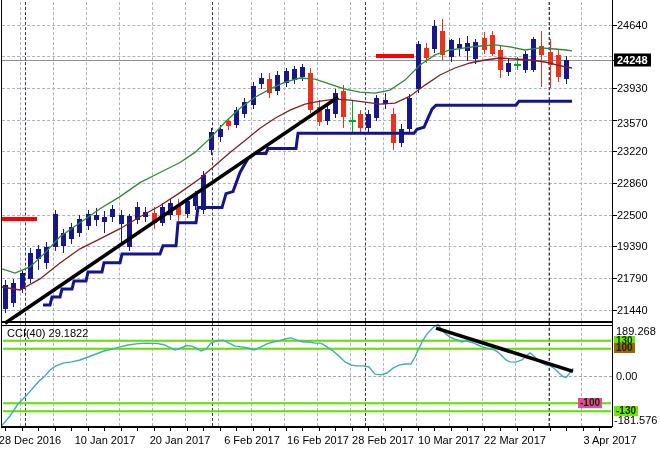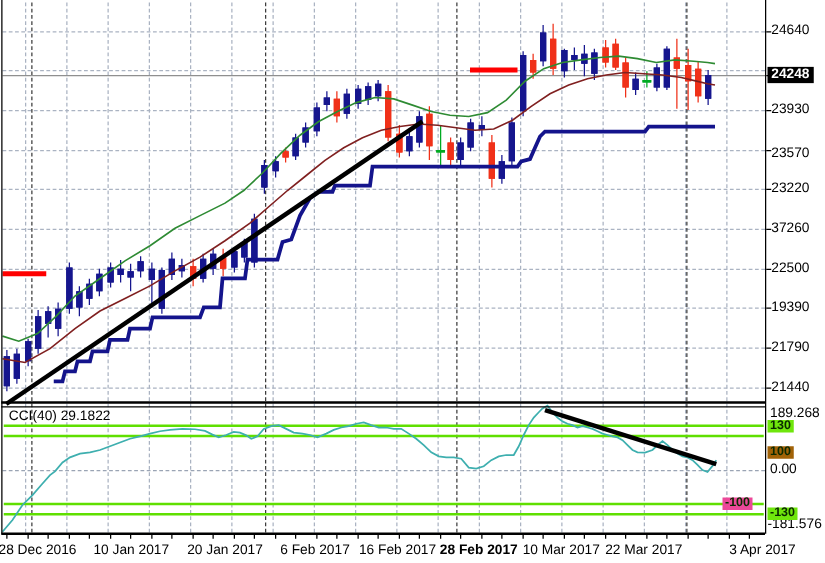--- a/index.html
+++ b/index.html
@@ -239,36 +239,36 @@
   <div id="price-axis">
       <div class="abs axtick" style="left: 613px; top: 25px;"></div>
       <div class="abs axlabel " style="left: 617px; top: 25.1556px;">24640</div>
       <div class="abs axtick" style="left: 613px; top: 88px;"></div>
       <div class="abs axlabel " style="left: 617px; top: 88.2667px;">23930</div>
       <div class="abs axtick" style="left: 613px; top: 120px;"></div>
       <div class="abs axlabel " style="left: 617px; top: 123px;">23570</div>
       <div class="abs axtick" style="left: 613px; top: 151px;"></div>
       <div class="abs axlabel " style="left: 617px; top: 151.378px;">23220</div>
       <div class="abs axtick" style="left: 613px; top: 183px;"></div>
-      <div class="abs axlabel " style="left: 617px; top: 183.378px;">37260</div>
+      <div class="abs axlabel " style="left: 617px; top: 183.378px;">22860</div>
       <div class="abs axtick" style="left: 613px; top: 215px;"></div>
       <div class="abs axlabel " style="left: 617px; top: 215.378px;">22500</div>
       <div class="abs axtick" style="left: 613px; top: 246px;"></div>
       <div class="abs axlabel " style="left: 617px; top: 246.489px;">19390</div>
       <div class="abs axtick" style="left: 613px; top: 278px;"></div>
       <div class="abs axlabel " style="left: 617px; top: 278.489px;">21790</div>
       <div class="abs axtick" style="left: 613px; top: 310px;"></div>
       <div class="abs axlabel " style="left: 617px; top: 309.6px;">21440</div>
       <div class="abs axtick" style="left: 613px; top: 60px;"></div>
       <div class="abs axlabel curlabel" style="left: 614px; top: 60px;">24248</div>
       <div class="abs axlabel " style="left: 616px; top: 331px;">189.268</div>
       <div class="abs axlabel " style="left: 616px; top: 376px;">0.00</div>
       <div class="abs axlabel " style="left: 614px; top: 420px;">-181.576</div>
       <div class="abs axlabel lvllabel" style="left: 614px; top: 340.64px; background: rgb(111, 230, 12);">130</div>
-      <div class="abs axlabel lvllabel" style="left: 614px; top: 362px; background: #a16207;">100</div>
+      <div class="abs axlabel lvllabel" style="left: 614px; top: 348px; background: #a16207;">100</div>
       <div class="abs axlabel lvllabel" style="left: 578px; top: 403.2px; background: #ec4899;">-100</div>
       <div class="abs axlabel lvllabel" style="left: 614px; top: 411.36px; background: rgb(111, 230, 12);">-130</div>
     </div>
   <div id="date-axis">
       <div class="abs datetick" style="left: 5px;"></div>
       <div class="abs datetick" style="left: 22px;"></div>
       <div class="abs datetick" style="left: 38px;"></div>
       <div class="abs datetick" style="left: 55px;"></div>
       <div class="abs datetick" style="left: 71px;"></div>
       <div class="abs datetick" style="left: 88px;"></div>
@@ -301,18 +301,18 @@
       <div class="abs datetick" style="left: 533px;"></div>
       <div class="abs datetick" style="left: 550px;"></div>
       <div class="abs datetick" style="left: 566px;"></div>
       <div class="abs datetick" style="left: 583px;"></div>
       <div class="abs datetick" style="left: 599px;"></div>
       <div class="abs datelabel" style="left: 30px; top: 434px;">28 Dec 2016</div>
       <div class="abs datelabel" style="left: 105px; top: 434px;">10 Jan 2017</div>
       <div class="abs datelabel" style="left: 180px; top: 434px;">20 Jan 2017</div>
       <div class="abs datelabel" style="left: 252px; top: 434px;">6 Feb 2017</div>
       <div class="abs datelabel" style="left: 318px; top: 434px;">16 Feb 2017</div>
-      <div class="abs datelabel" style="left: 383px; top: 434px; font-weight: bold;">28 Feb 2017</div>
+      <div class="abs datelabel" style="left: 383px; top: 434px;">28 Feb 2017</div>
       <div class="abs datelabel" style="left: 449px; top: 434px;">10 Mar 2017</div>
       <div class="abs datelabel" style="left: 515px; top: 434px;">22 Mar 2017</div>
       <div class="abs datelabel" style="left: 578px; top: 434px; margin-left: 32px;">3 Apr 2017</div>
     </div>
 </div>
 
 </body></html>

